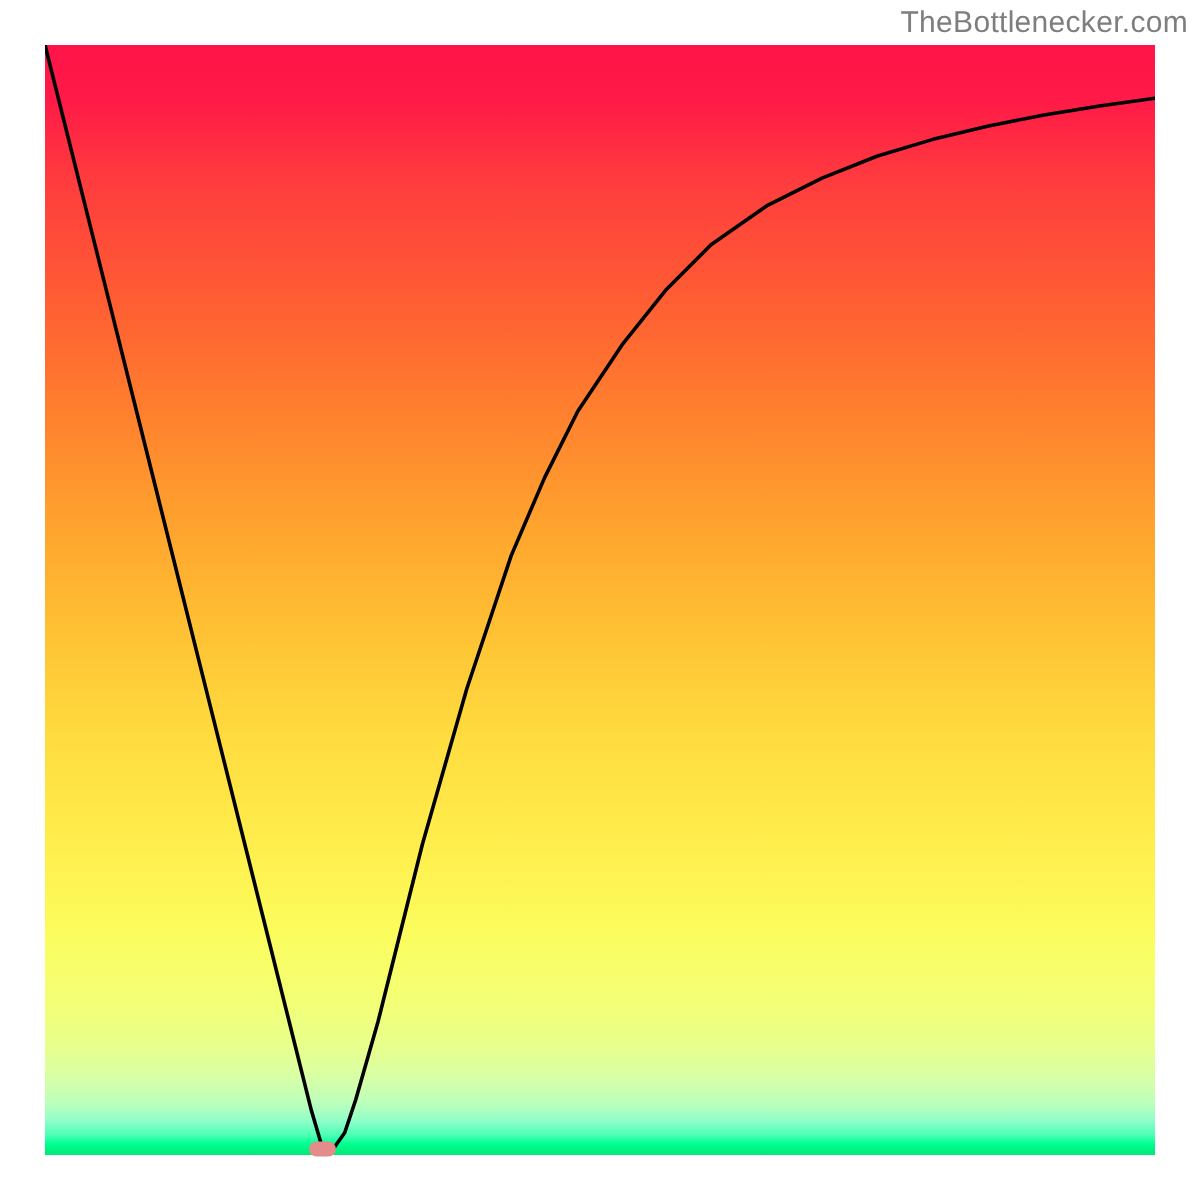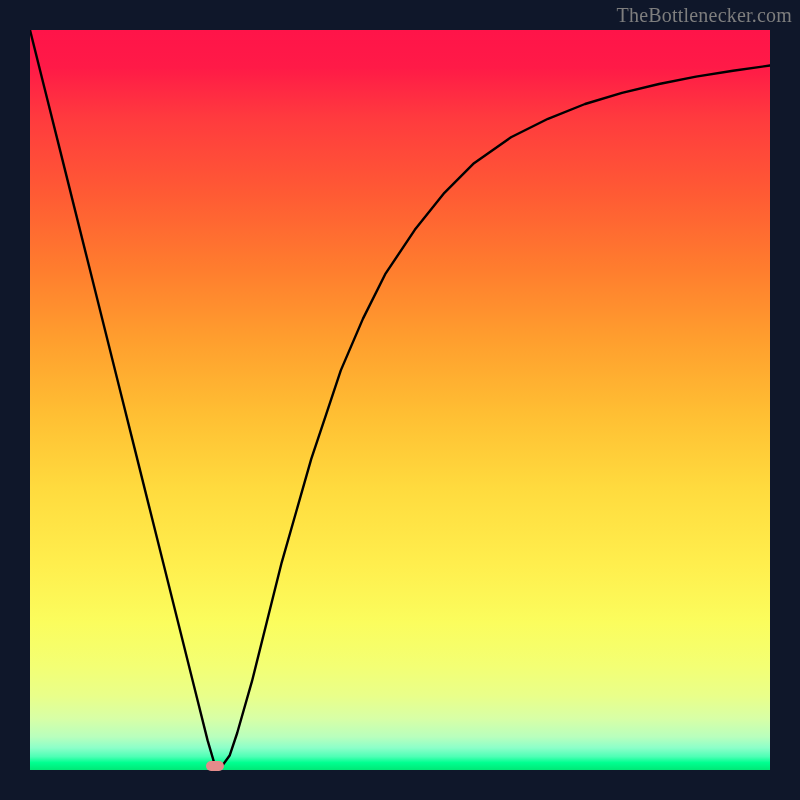--- a/index.html
+++ b/index.html
@@ -10,22 +10,21 @@
     background: #000;
     font-family: Arial, Helvetica, sans-serif;
     overflow: hidden;
   }
   .frame {
     position: absolute;
     left: 0;
     top: 0;
     width: 800px;
     height: 800px;
-    background: #0f172a;
-    font-family: Liberation Serif, serif;
+    background: #ffffff;
   }
   .plot-area {
     position: absolute;
     left: 30px;
     top: 30px;
     width: 740px;
     height: 740px;
     background: linear-gradient(to bottom,
       #ff1449 0%,
       #ff1a47 5%,

